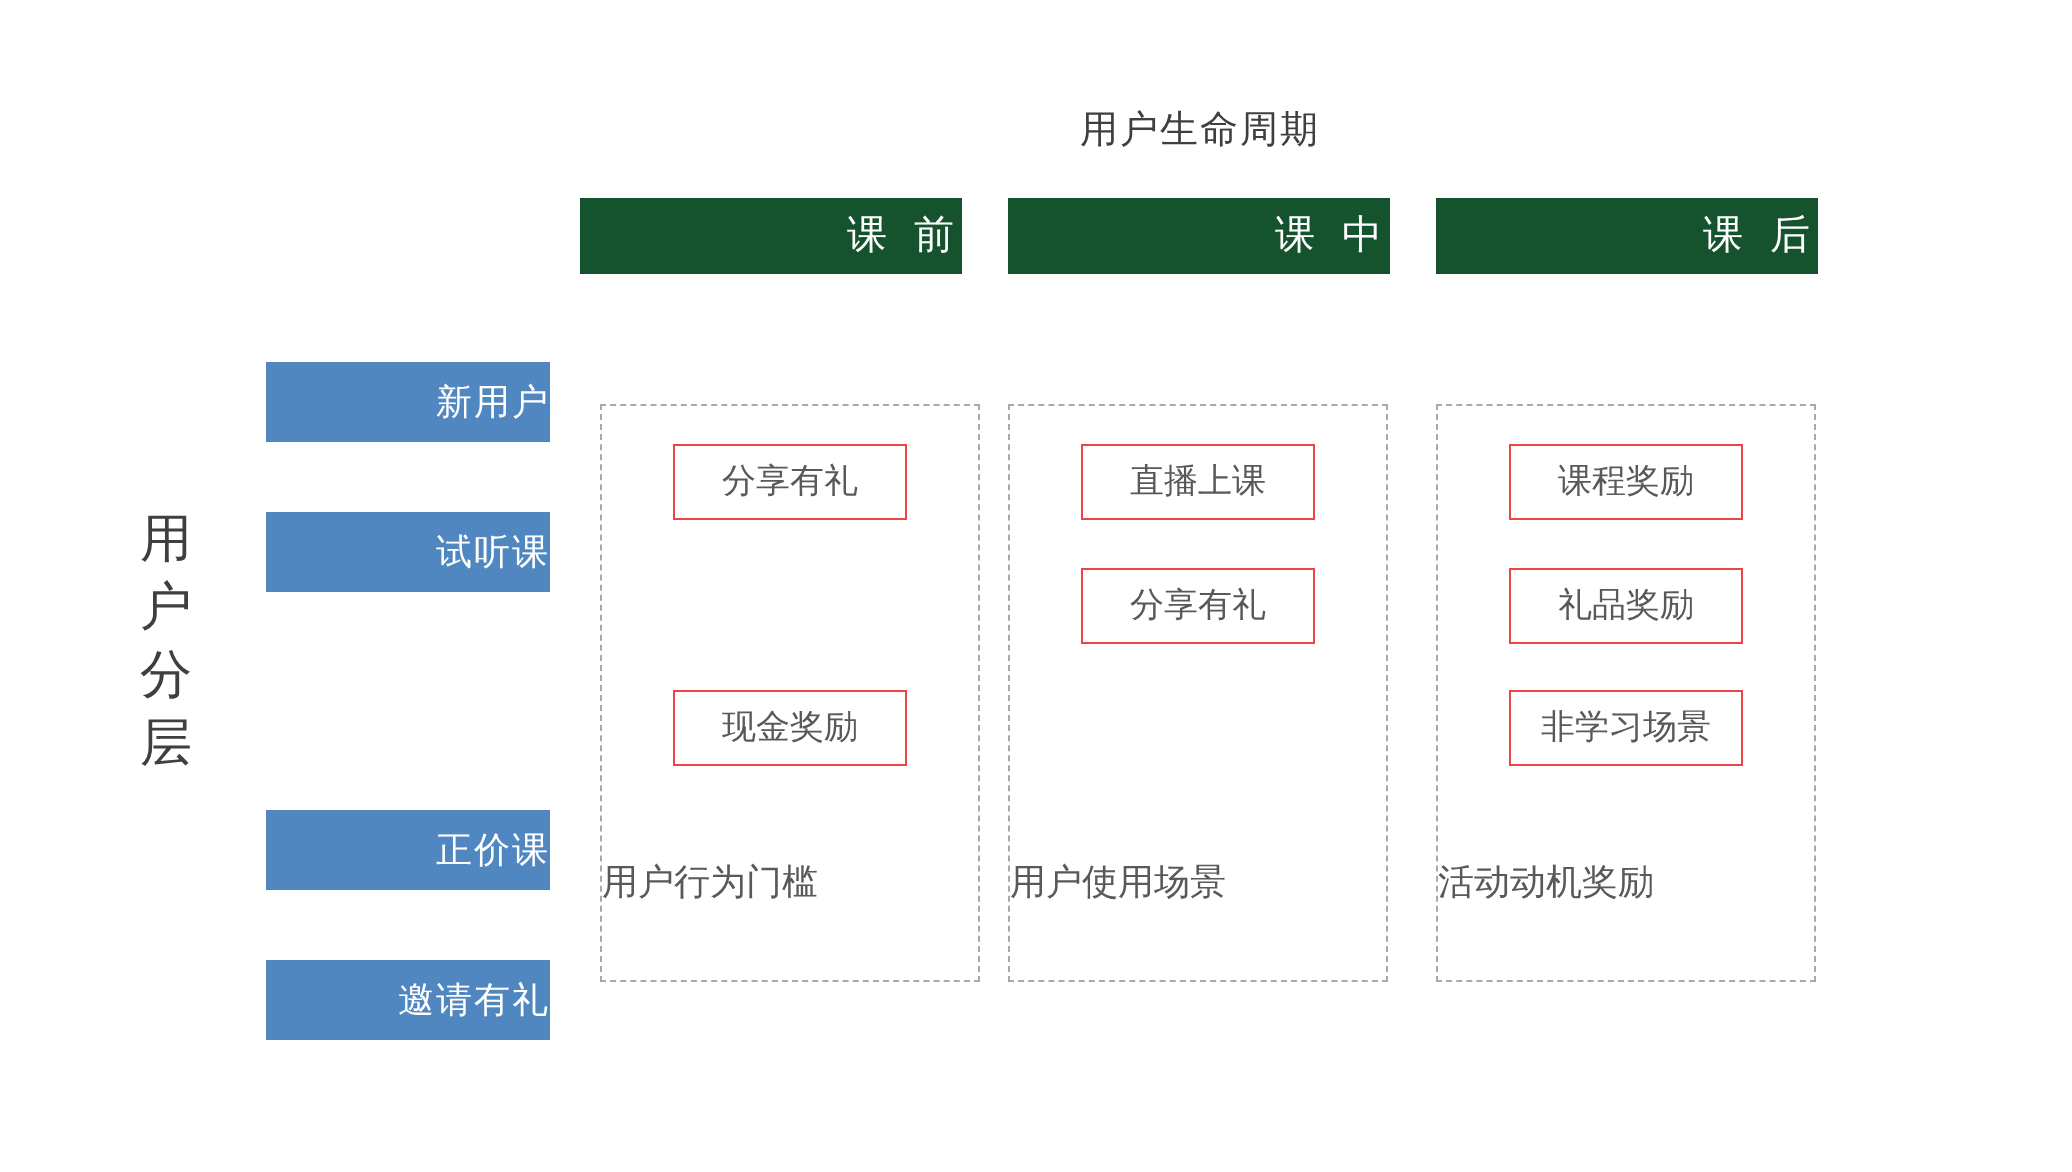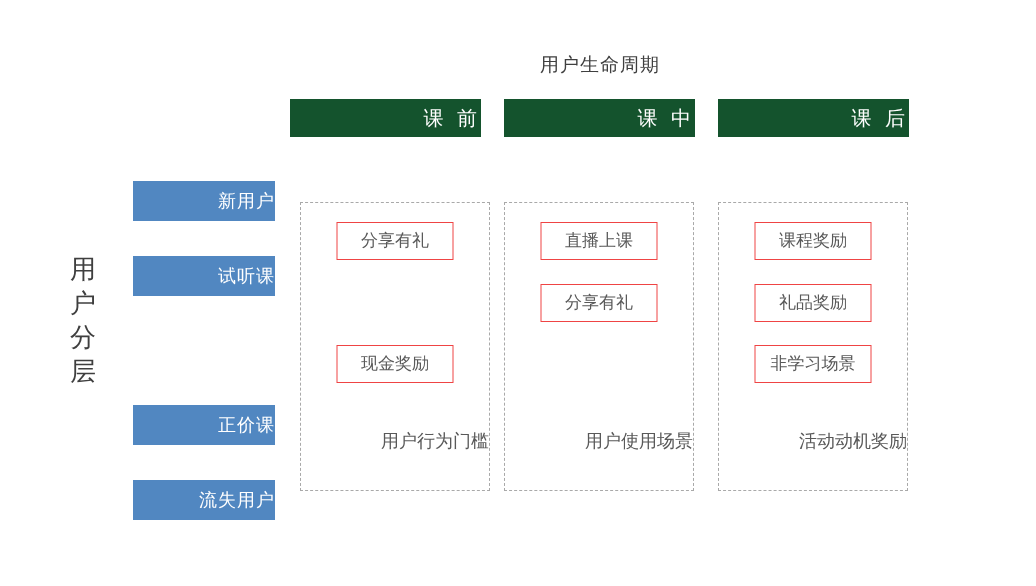--- a/index.html
+++ b/index.html
@@ -75,39 +75,39 @@
     border: 1px solid #ef4444;
     background: #ffffff;
     color: #595959;
     font-size: 17px;
     line-height: 36px;
     text-align: center;
   }
   .caption {
     position: absolute;
     top: 226px; left: 0; width: 100%;
-    text-align: right;
+    text-align: left;
     color: #595959;
     font-size: 18px;
     line-height: 24px;
   }
 </style>
 </head>
 <body>
 
 <div class="canvas">
 
   <div class="title">用户生命周期</div>
 
   <div class="vlabel">用户分层</div>
 
   <div class="segment" style="top:181px">新用户</div>
   <div class="segment" style="top:256px">试听课</div>
   <div class="segment" style="top:405px">正价课</div>
-  <div class="segment" style="top:480px">流失用户</div>
+  <div class="segment" style="top:480px">邀请有礼</div>
 
   <div class="phase-header" style="left:290px">课 前</div>
   <div class="phase-header" style="left:718px">课 后</div>
   <div class="phase-header" style="left:504px">课 中</div>
 
   <div class="panel" style="left:300px">
     <div class="item" style="top:19px">分享有礼</div>
     <div class="item" style="top:142px">现金奖励</div>
     <div class="caption">用户行为门槛</div>
   </div>

